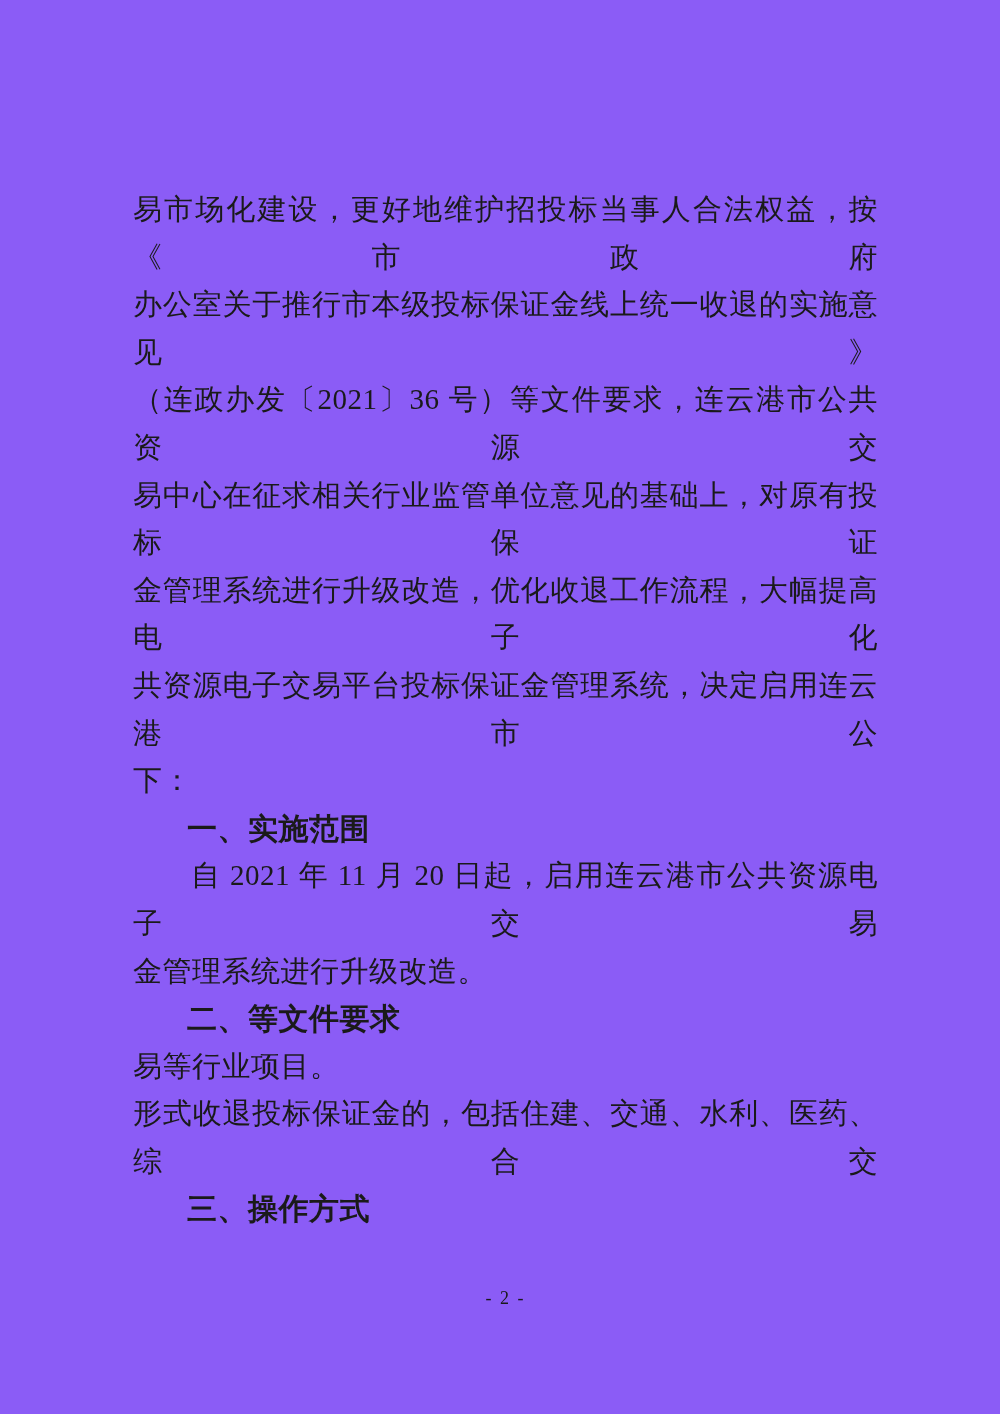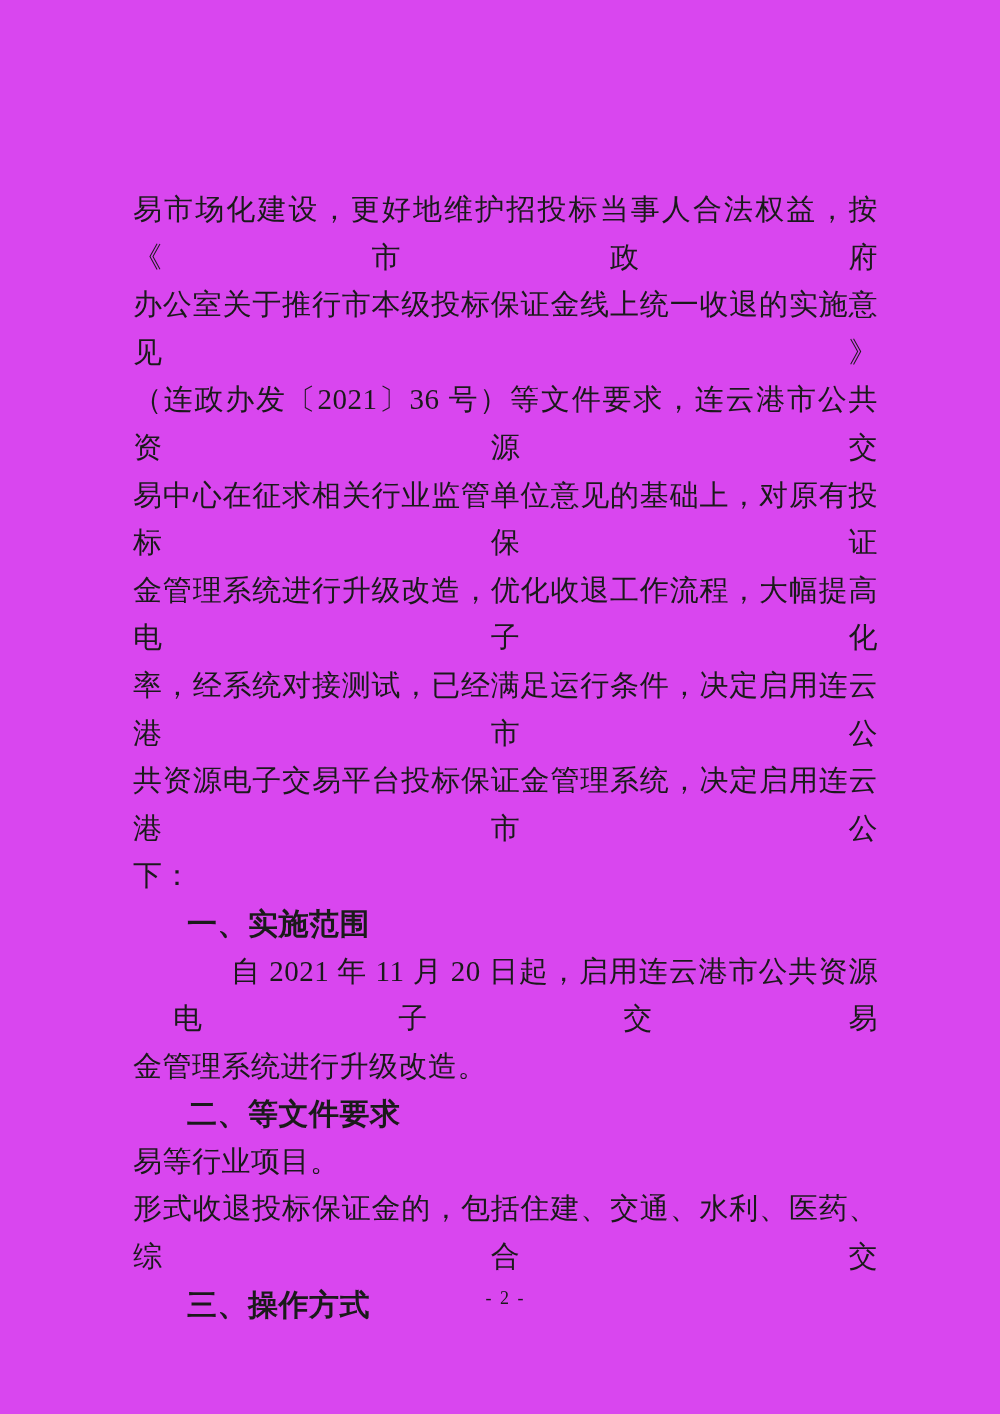--- a/index.html
+++ b/index.html
@@ -5,21 +5,21 @@
   html, body {
     margin: 0;
     padding: 0;
     background: #e8e8e8;
   }
   .page {
     position: relative;
     width: 1000px;
     height: 1414px;
     margin: 0 auto;
-    background: #d946ef;
+    background: #8b5cf6;
     color: #1a1a1a;
     font-family: "Liberation Serif", "DejaVu Serif", serif;
     overflow: hidden;
   }
   .text-block {
     position: absolute;
     left: 133px;
     top: 186px;
     width: 745px;
   }
@@ -30,21 +30,20 @@
     white-space: pre-wrap;
   }
   
   .j {
     text-align: justify;
     text-align-last: justify;
   }
   
   .ind {
     text-indent: 58px;
-    margin-left: 40px;
   }
   
   .h {
     font-family: "Liberation Sans", "DejaVu Sans", sans-serif;
     font-weight: 700;
     font-size: 30px;
     padding-left: 54px;
   }
   .footer {
     position: absolute;
@@ -60,21 +59,20 @@
 <body>
 
 <div class="page">
   <div class="text-block">
 
     <div class="line j">易市场化建设，更好地维护招投标当事人合法权益，按《市政府</div>
     <div class="line j">办公室关于推行市本级投标保证金线上统一收退的实施意见》</div>
     <div class="line j">（连政办发〔2021〕36 号）等文件要求，连云港市公共资源交</div>
     <div class="line j">易中心在征求相关行业监管单位意见的基础上，对原有投标保证</div>
     <div class="line j">金管理系统进行升级改造，优化收退工作流程，大幅提高电子化</div>
-    <div class="line j">率，经系统对接测试，已经满足运行条件，决定启用连云港市公</div>
     <div class="line j">共资源电子交易平台投标保证金管理系统，决定启用连云港市公</div>
     <div class="line">下：</div>
 
     <div class="line h">一、实施范围</div>
     <div class="line j ind">自 2021 年 11 月 20 日起，启用连云港市公共资源电子交易</div>
     <div class="line">金管理系统进行升级改造。</div>
 
     <div class="line h">二、等文件要求</div>
     <div class="line">易等行业项目。</div>
     <div class="line j">形式收退投标保证金的，包括住建、交通、水利、医药、综合交</div>

